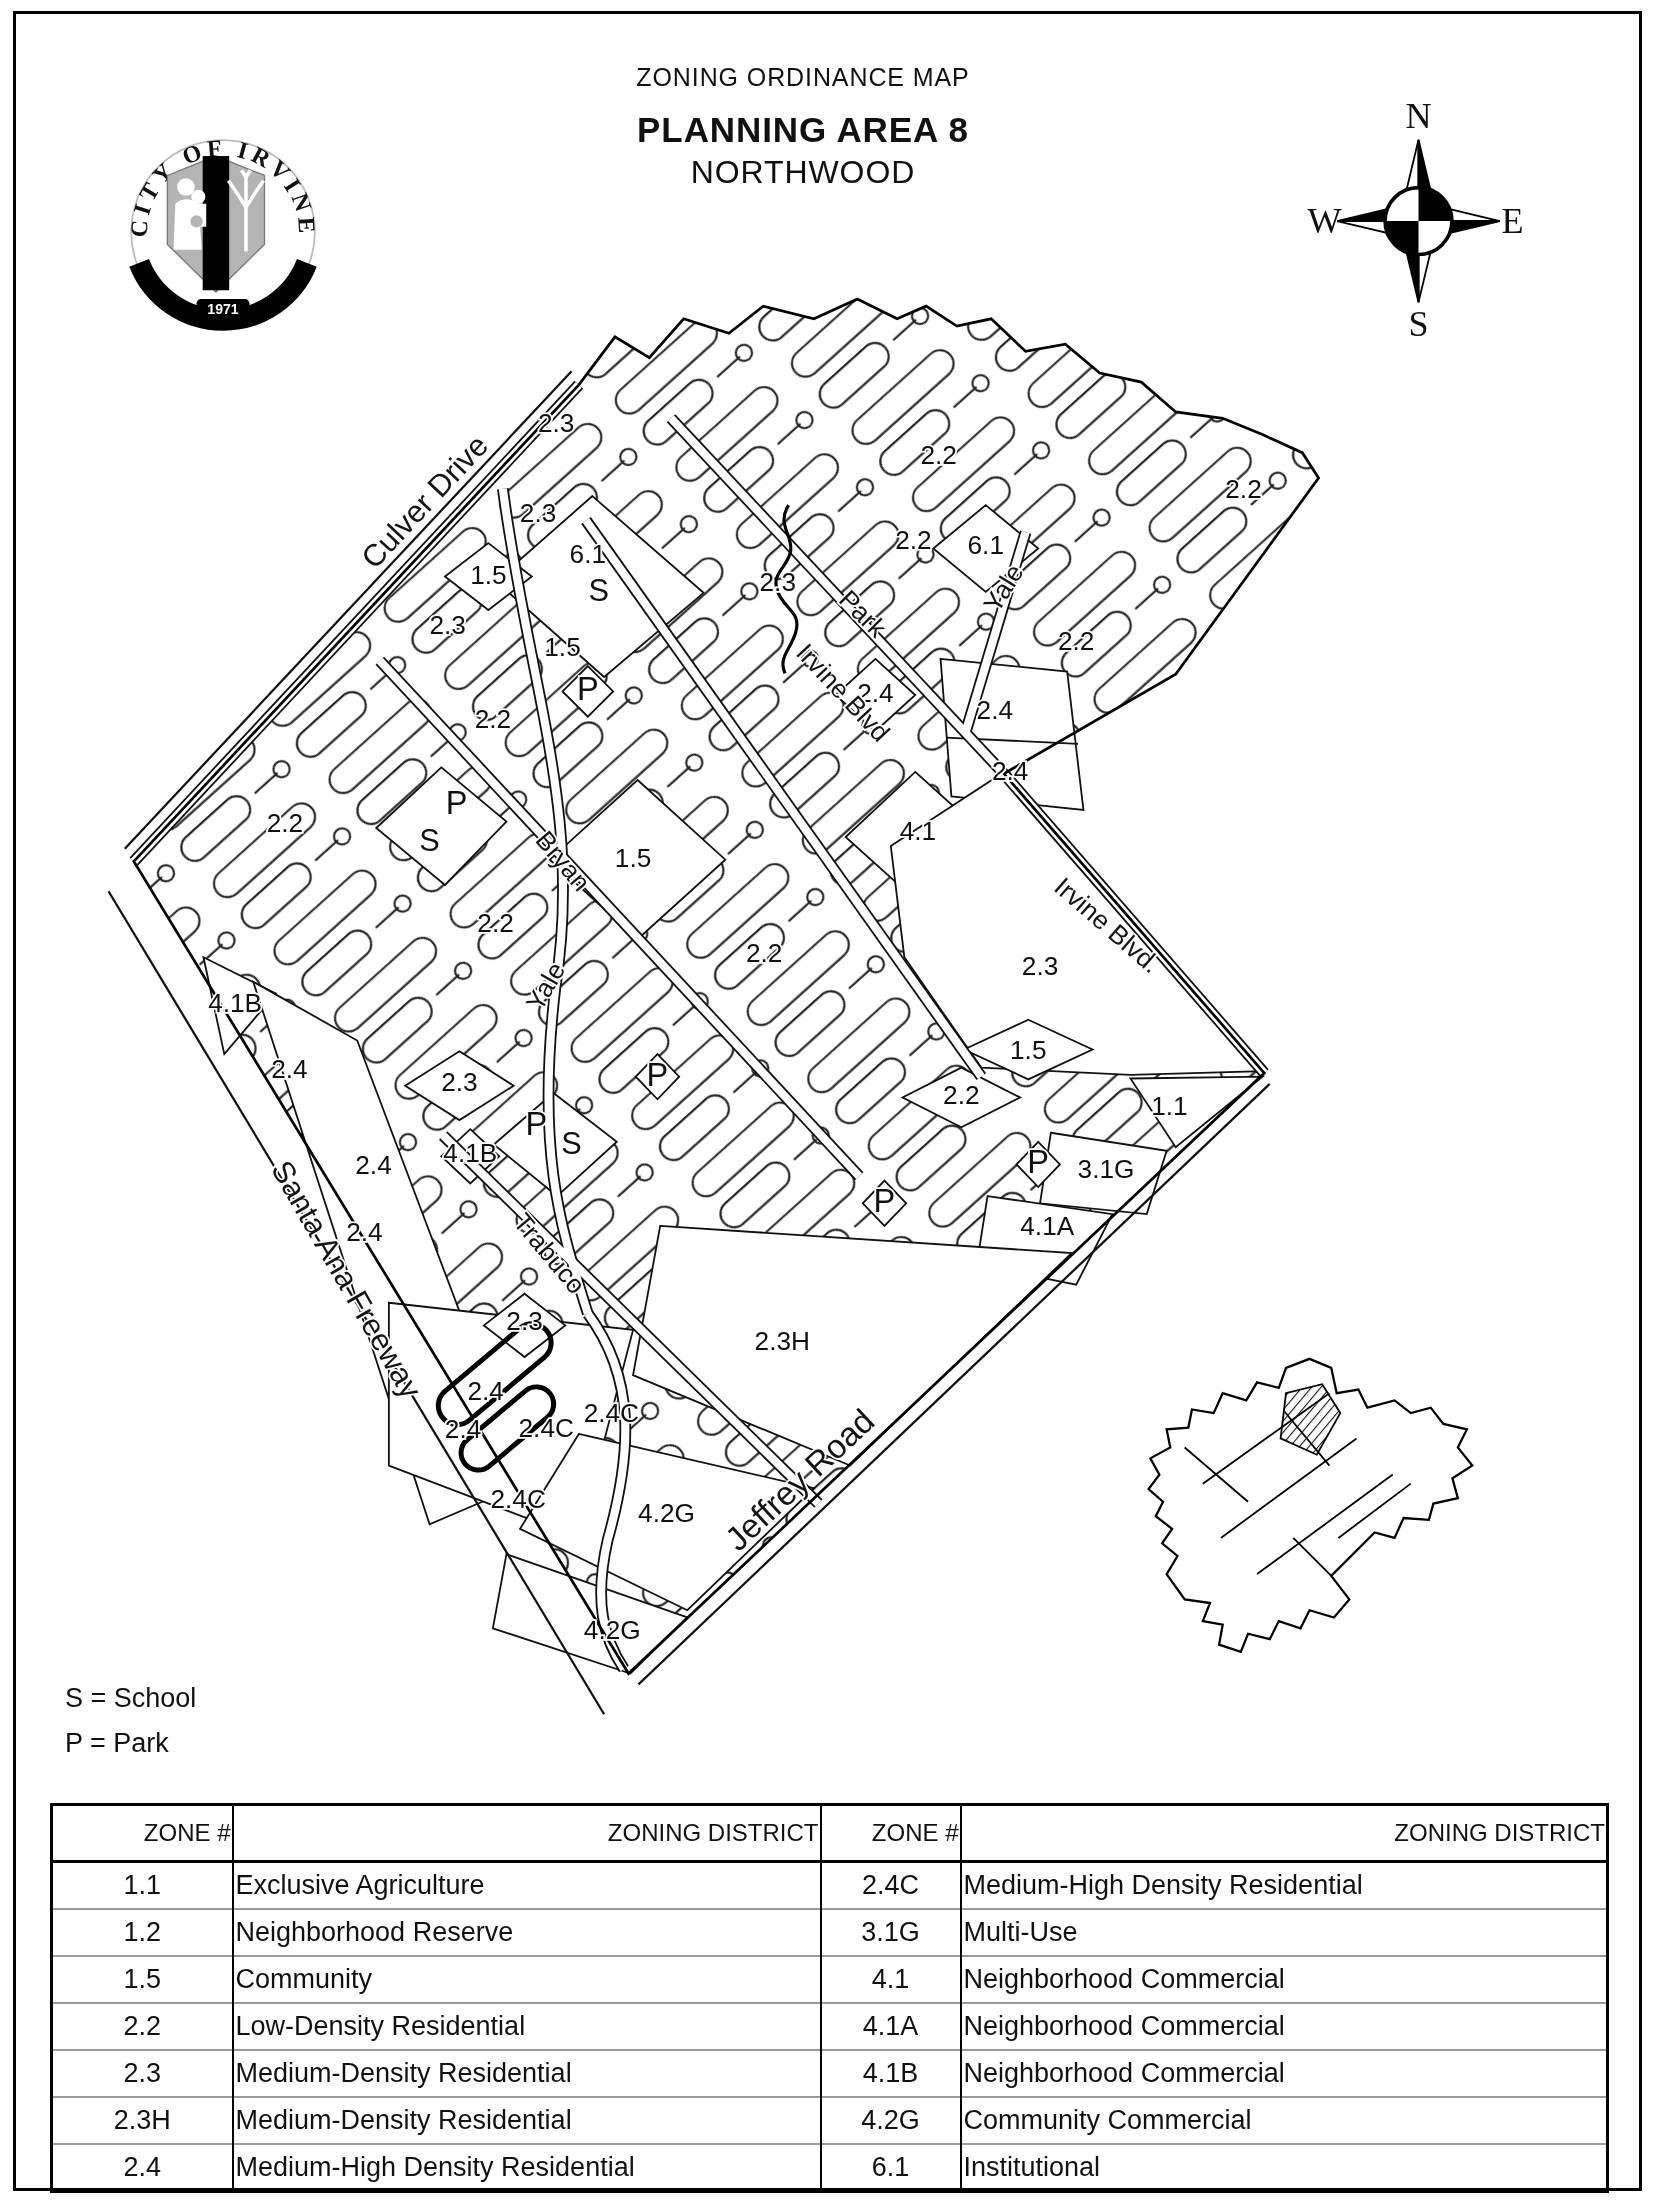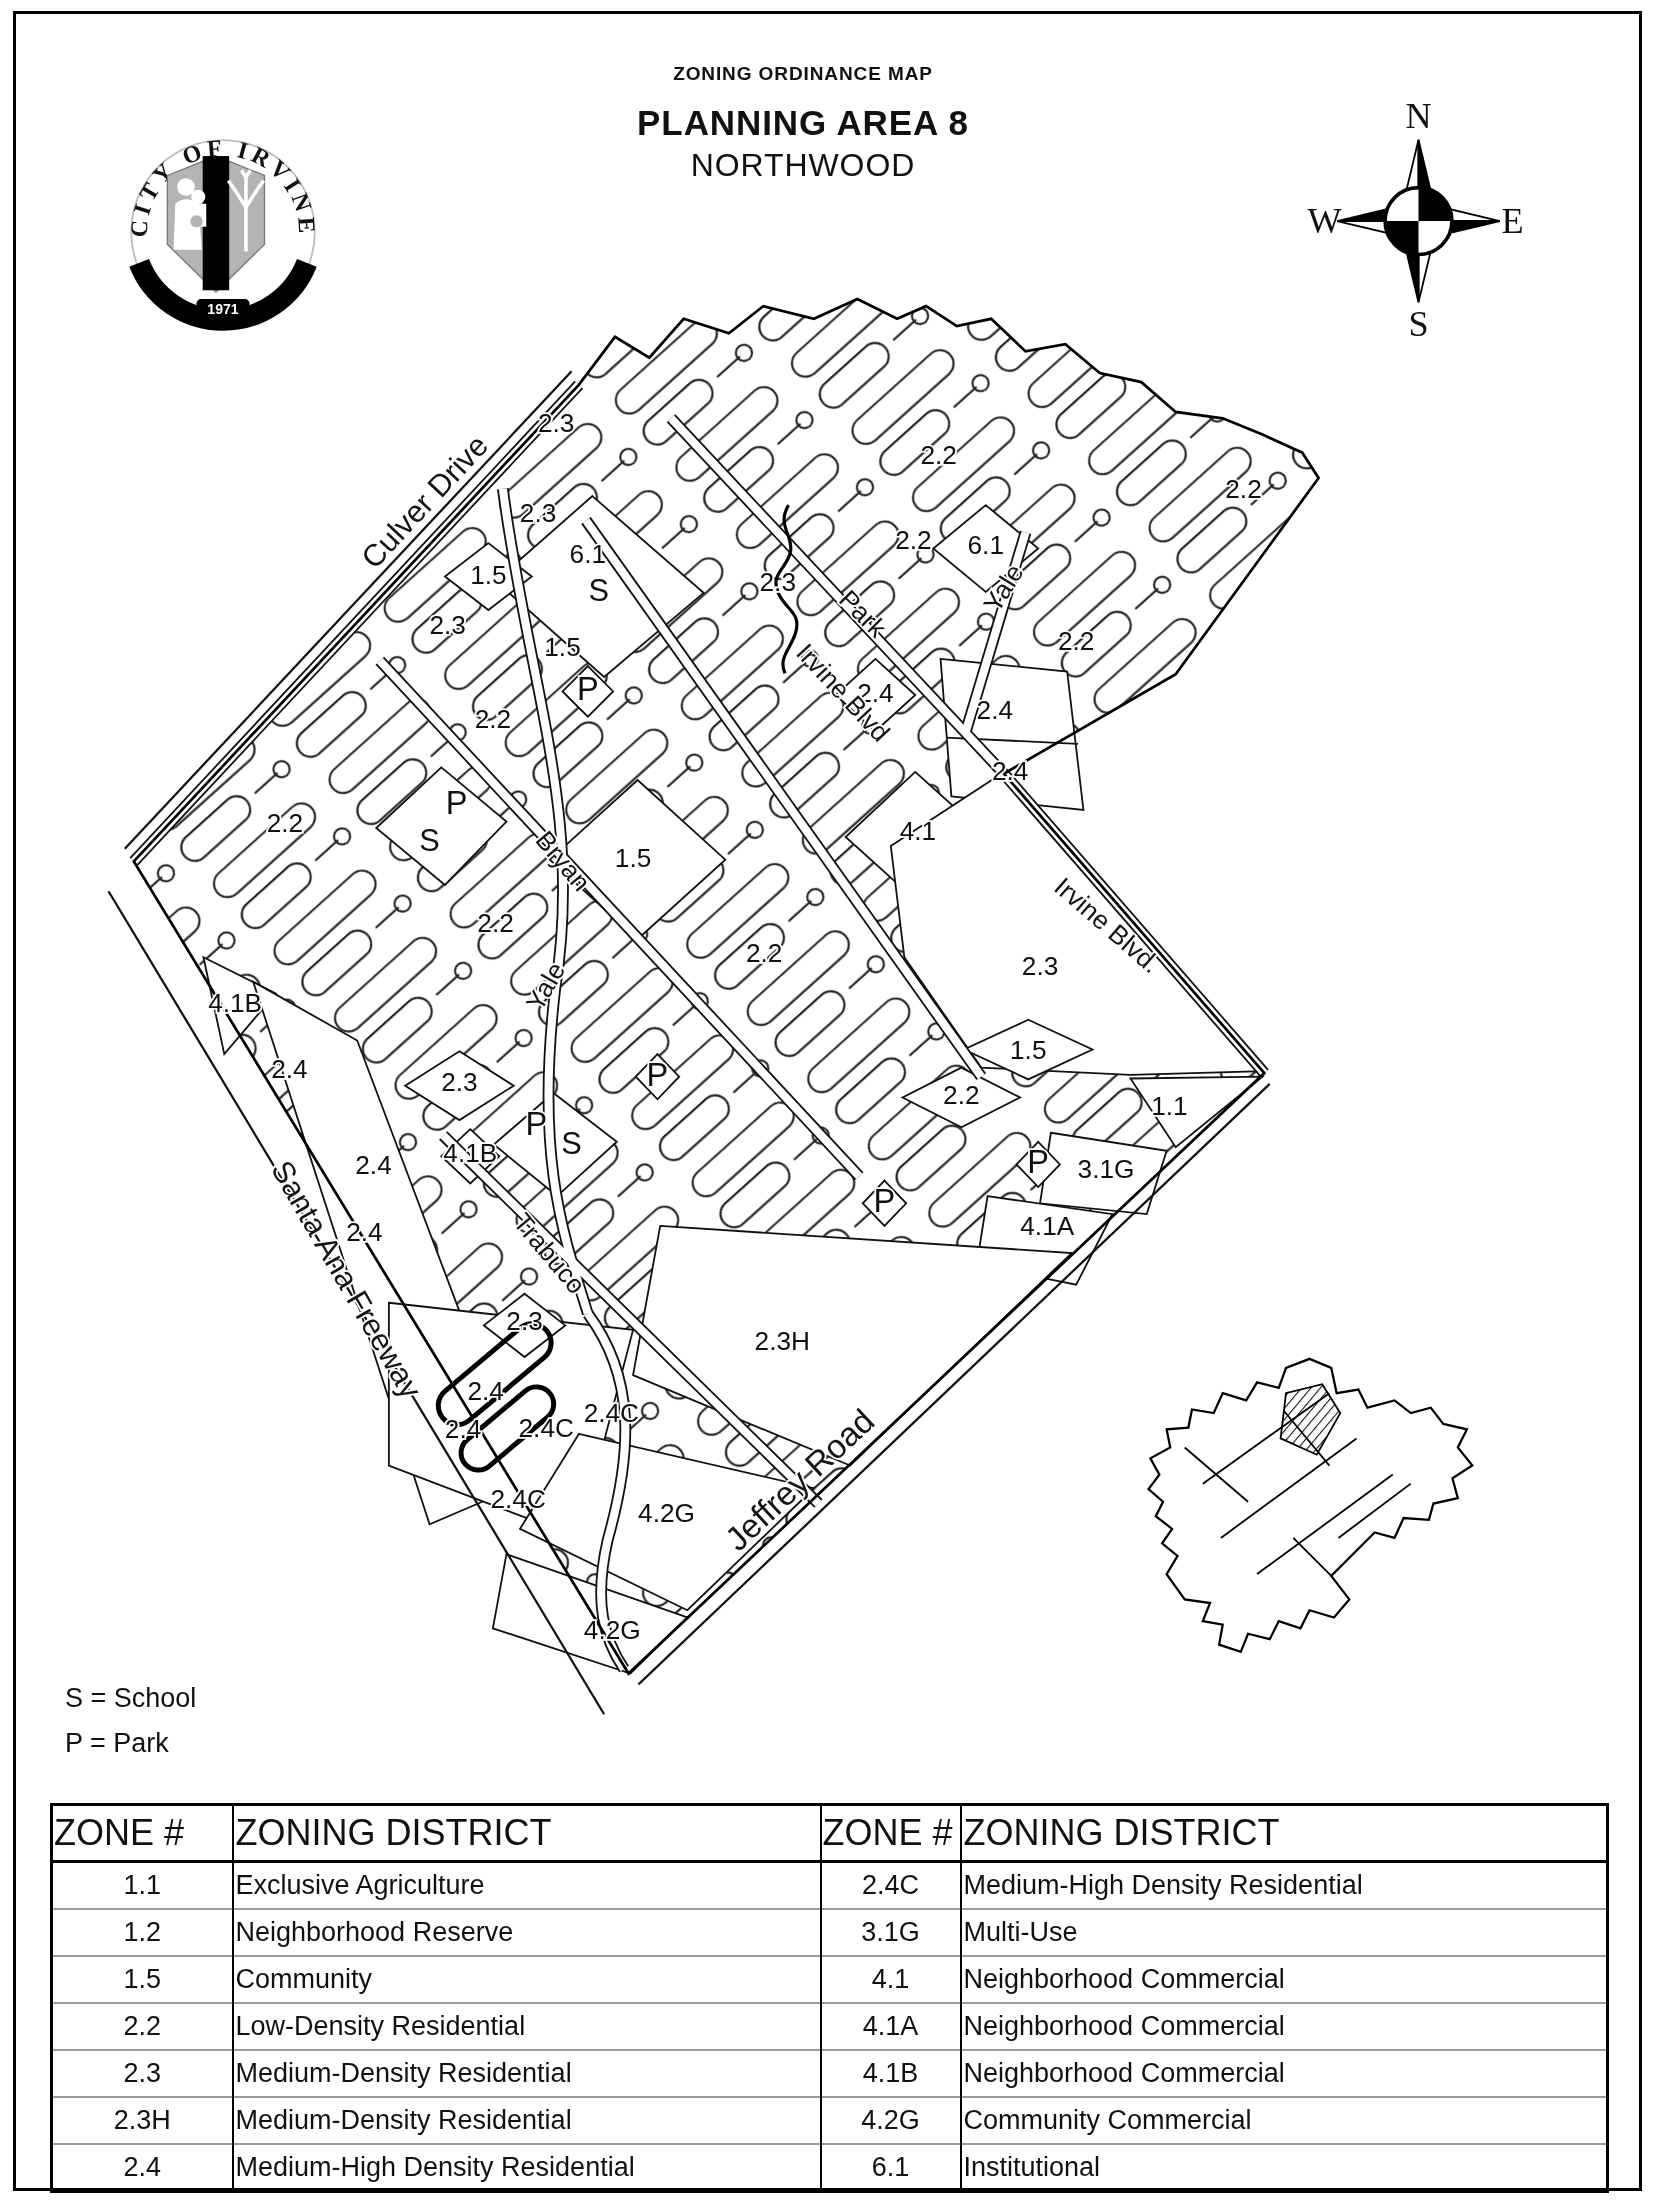--- a/index.html
+++ b/index.html
@@ -1,33 +1,33 @@
 <!DOCTYPE html>
 <html style="font-size:14.5px"><head>
 <meta charset="utf-8">
 <style>
   html,body{margin:0;padding:0;background:#fff;}
   .page{position:relative;width:1655px;height:2204px;background:#fff;overflow:hidden;
         font-family:"Liberation Sans",sans-serif;color:#111;}
   .frame{position:absolute;left:12.7px;top:11px;right:12.7px;bottom:12.7px;border:3.6px solid #000;}
   .titleblock{position:absolute;top:63px;left:803px;transform:translateX(-50%);text-align:center;white-space:nowrap;}
-  .t1{font-size:19px;letter-spacing:0.9px;font-weight:bold;}
+  .t1{font-size:25px;letter-spacing:0.9px;}
   .t2{font-size:35px;font-weight:bold;letter-spacing:0.9px;margin-top:18px;}
   .t3{font-size:32px;letter-spacing:0.9px;margin-top:3.6px;}
   .legend{position:absolute;left:65px;font-size:27px;}
   #legend-school{top:1645px;margin-top:38px;}
   #legend-park{top:1728px;}
   .mapsvg{position:absolute;left:0;top:0;}
   .zl{font-family:"Liberation Sans",sans-serif;font-size:29px;fill:#101010;text-anchor:middle;
       paint-order:stroke;stroke:#ffffff;stroke-width:4px;}
   .sl{font-family:"Liberation Sans",sans-serif;fill:#141414;text-anchor:middle;
       paint-order:stroke;stroke:#ffffff;stroke-width:4px;}
   .tablewrap{position:absolute;left:50px;top:1803px;width:1556px;}
   table.zt{border-collapse:collapse;width:1556px;table-layout:fixed;border:3.6px solid #000;}
-  table.zt th{font-size:36px;font-weight:normal;text-align:left;height:52px;
+  table.zt th{font-size:24px;font-weight:normal;text-align:right;height:52px;
       border-bottom:3.6px solid #000;border-left:2.7px solid #000;}
   table.zt td{font-size:27px;height:43px;border-left:2.7px solid #000;border-top:2.7px solid #9a9a9a;
       overflow:hidden;white-space:nowrap;}
   table.zt td.zone{text-align:center;}
   table.zt td.dist,table.zt th.dist{padding-left:2px;}
   table.zt td.dist{text-align:left;}
   table.zt tr>*:first-child{border-left:none;}
 </style>
 </head>
 <body>

